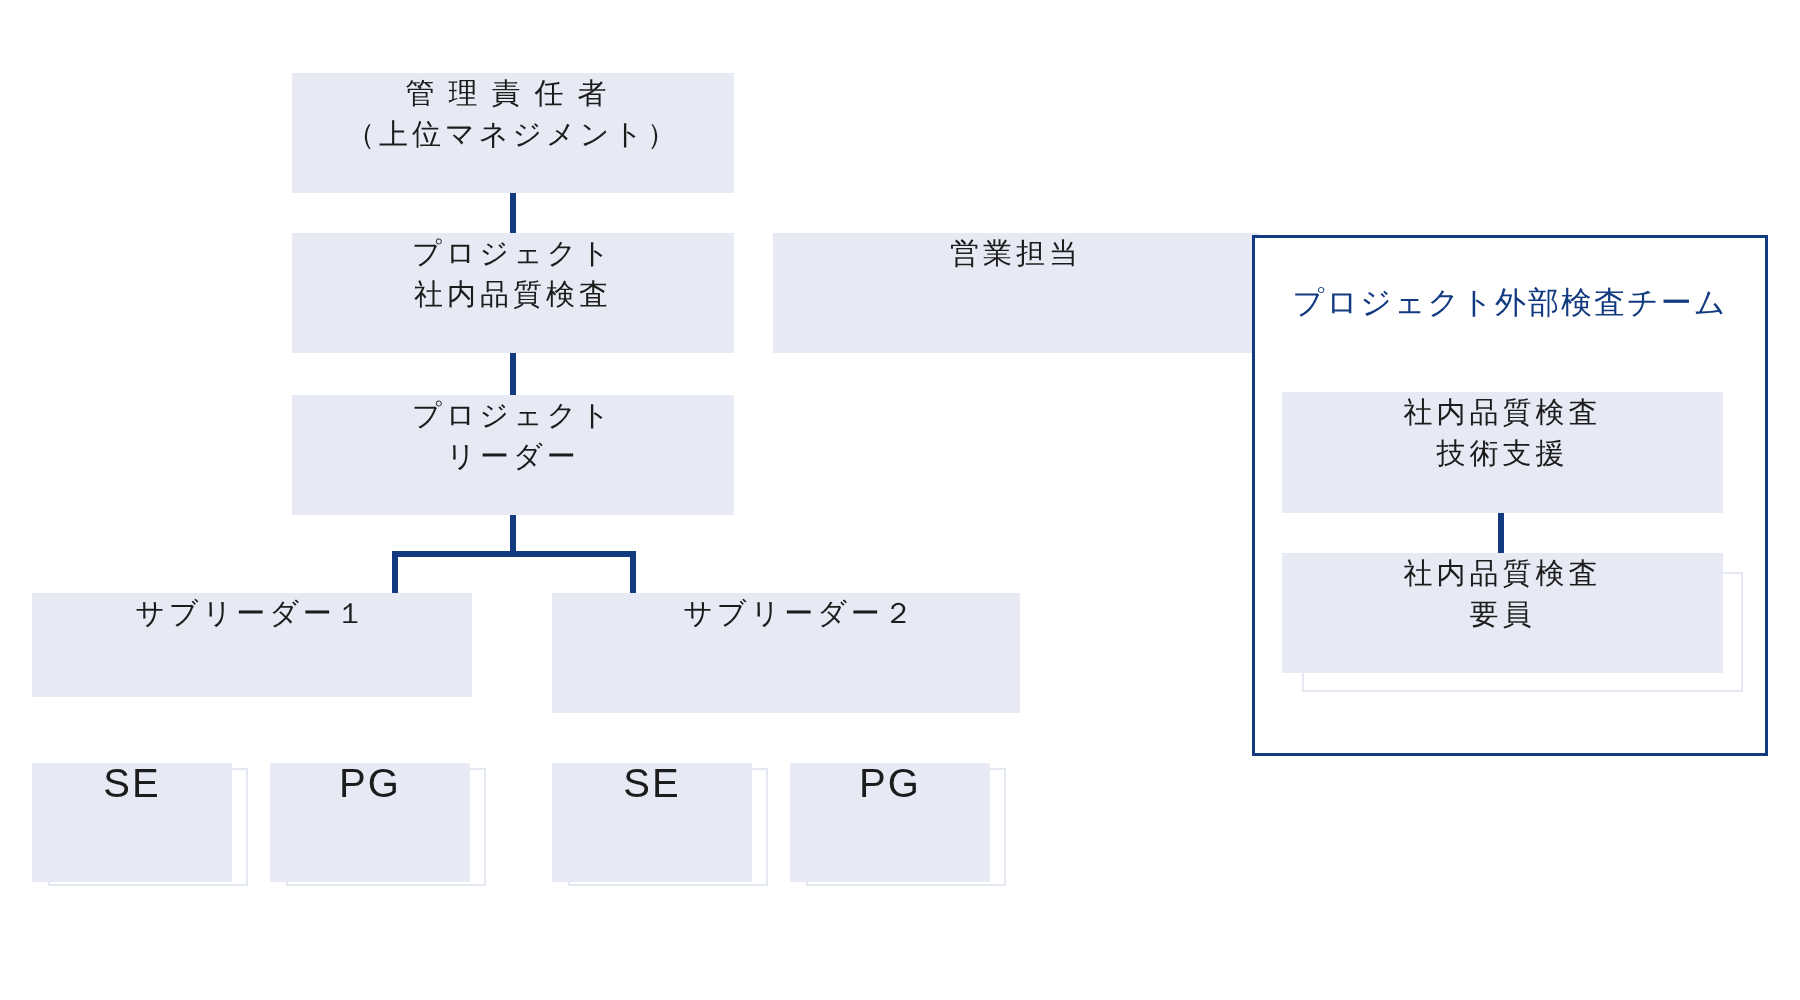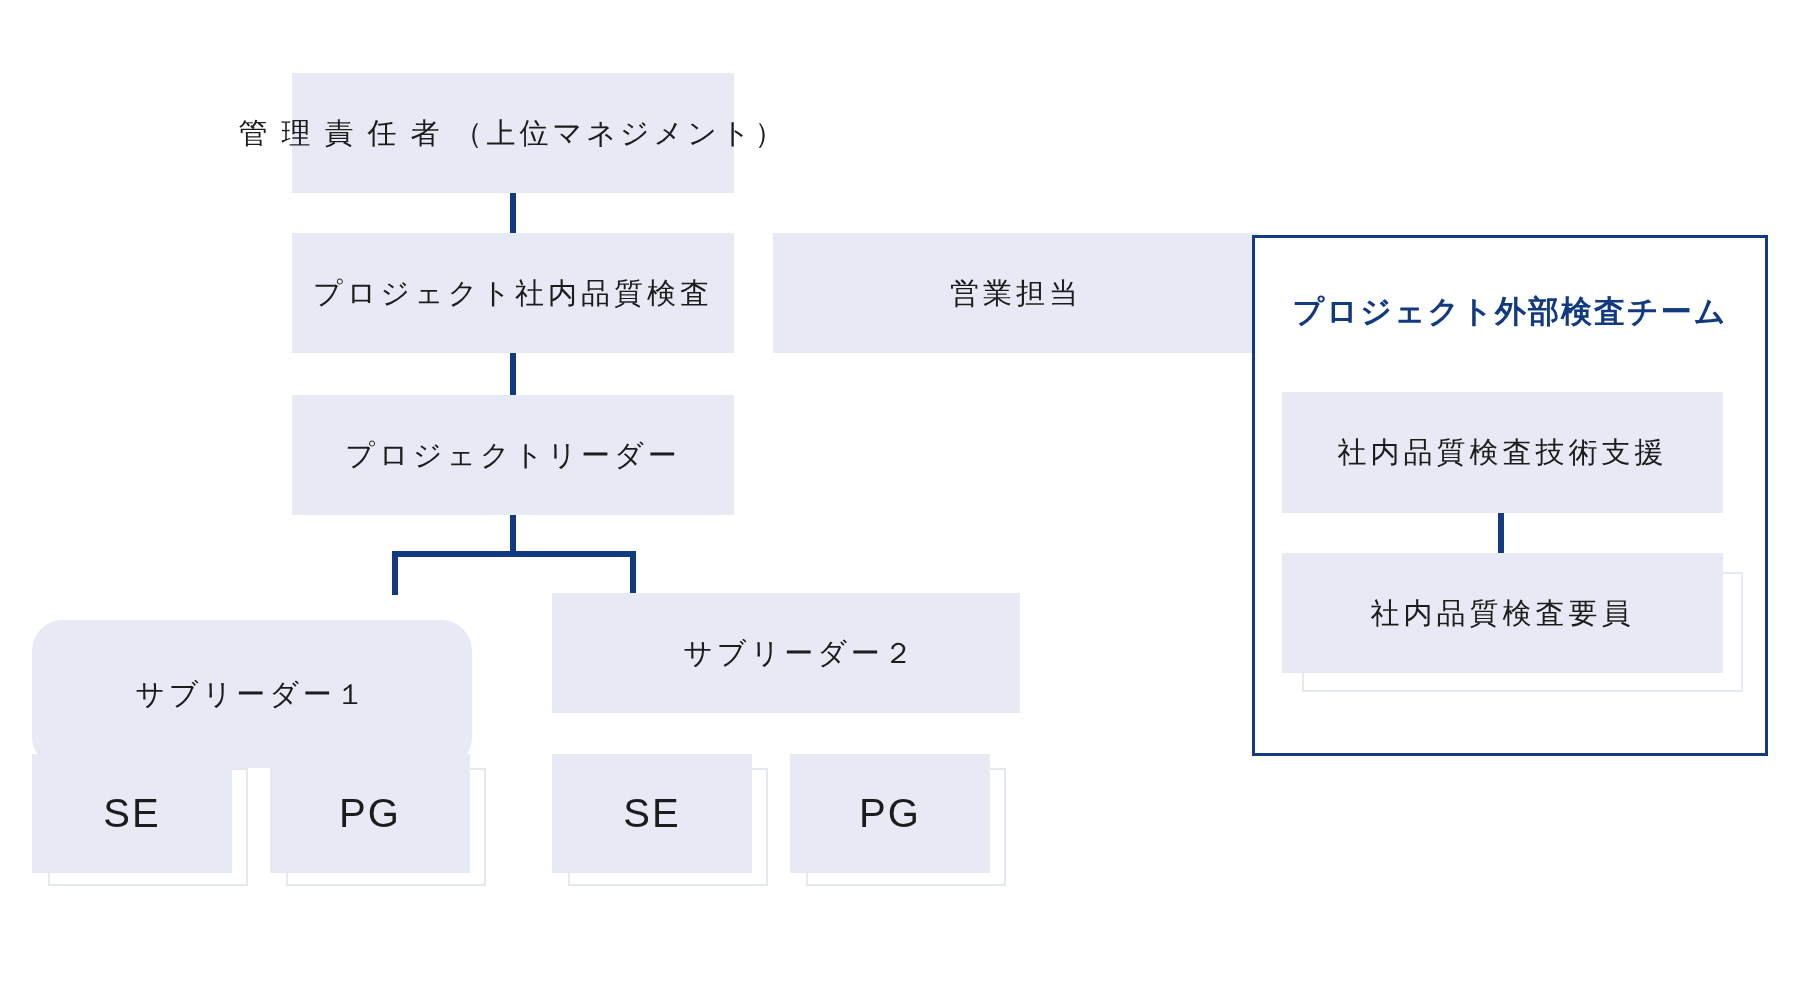--- a/index.html
+++ b/index.html
@@ -3,60 +3,60 @@
 <meta charset="utf-8">
 <style>
   html,body{margin:0;padding:0;background:#ffffff;}
   #canvas{
     position:relative;width:1800px;height:1000px;background:#ffffff;overflow:hidden;
     font-family:"Liberation Sans","DejaVu Sans",sans-serif;
   }
   
   .node{
     position:absolute;background:#e7eaf4;
-    display:flex;justify-content:center;align-items:center;
+    display:flex;flex-direction:column;align-items:center;
     color:#1c1c1c;font-size:29px;letter-spacing:4px;text-align:center;
   }
   .node span{line-height:41px;white-space:nowrap;}
   .node span:empty{display:none;}
   .ls-wide{letter-spacing:14px;}
-  .latin{font-size:40px;letter-spacing:2px;}
+  .latin{font-size:40px;letter-spacing:2px;margin-top:9px;}
   
   .shadow{position:absolute;background:#ffffff;border:2px solid #e4e8f2;box-sizing:border-box;}
   
   .conn{position:absolute;background:#123a80;}
   
   #n-top   {left:292px;top:73px;width:442px;height:120px;}
   #c-top-pm{left:510px;top:193px;width:6px;height:40px;}
   #n-pm    {left:292px;top:233px;width:442px;height:120px;}
   #n-sales {left:773px;top:233px;width:486px;height:120px;}
   #c-pm-pl {left:510px;top:353px;width:6px;height:42px;}
   #n-pl    {left:292px;top:395px;width:442px;height:120px;}
   #c-stub  {left:510px;top:515px;width:6px;height:38px;}
   #c-hbar  {left:392px;top:551px;width:244px;height:6px;}
   #c-dropL {left:392px;top:551px;width:6px;height:44px;}
   #c-dropR {left:630px;top:551px;width:6px;height:44px;}
-  #n-sub1  {left:32px;top:620px;width:440px;height:148px;border-radius:31px;}
+  #n-sub1  {left:32px;top:593px;width:440px;height:104px;}
   #n-sub2  {left:552px;top:593px;width:440px;height:120px;padding-left:28px;}
   #sh-se1  {left:48px;top:768px;width:200px;height:118px;}
   #sh-pg1  {left:286px;top:768px;width:200px;height:118px;}
   #sh-se2  {left:568px;top:768px;width:200px;height:118px;}
   #sh-pg2  {left:806px;top:768px;width:200px;height:118px;}
   #n-se1   {left:32px;top:754px;width:200px;height:119px;}
   #n-pg1   {left:270px;top:754px;width:200px;height:119px;}
   #n-se2   {left:552px;top:754px;width:200px;height:119px;}
   #n-pg2   {left:790px;top:754px;width:200px;height:119px;}
   
   #panel{
     position:absolute;left:1252px;top:235px;width:516px;height:521px;
     border:3px solid #123a80;box-sizing:border-box;background:#ffffff;
   }
   #panel-title{
     position:absolute;left:0;right:0;top:44px;text-align:center;
-    color:#123a80;font-weight:bold;font-size:31px;letter-spacing:2px;white-space:nowrap;margin-top:9px;
+    color:#123a80;font-weight:normal;font-size:31px;letter-spacing:2px;white-space:nowrap;
   }
   #n-qa-support{left:27px;top:154px;width:441px;height:121px;}
   #c-qa       {left:243px;top:275px;width:6px;height:40px;}
   #sh-qa-staff{left:47px;top:334px;width:441px;height:120px;}
   #n-qa-staff {left:27px;top:315px;width:441px;height:120px;}
   
   #panel .node,#panel .shadow,#panel .conn{position:absolute;}
 </style>
 </head>
 <body>

